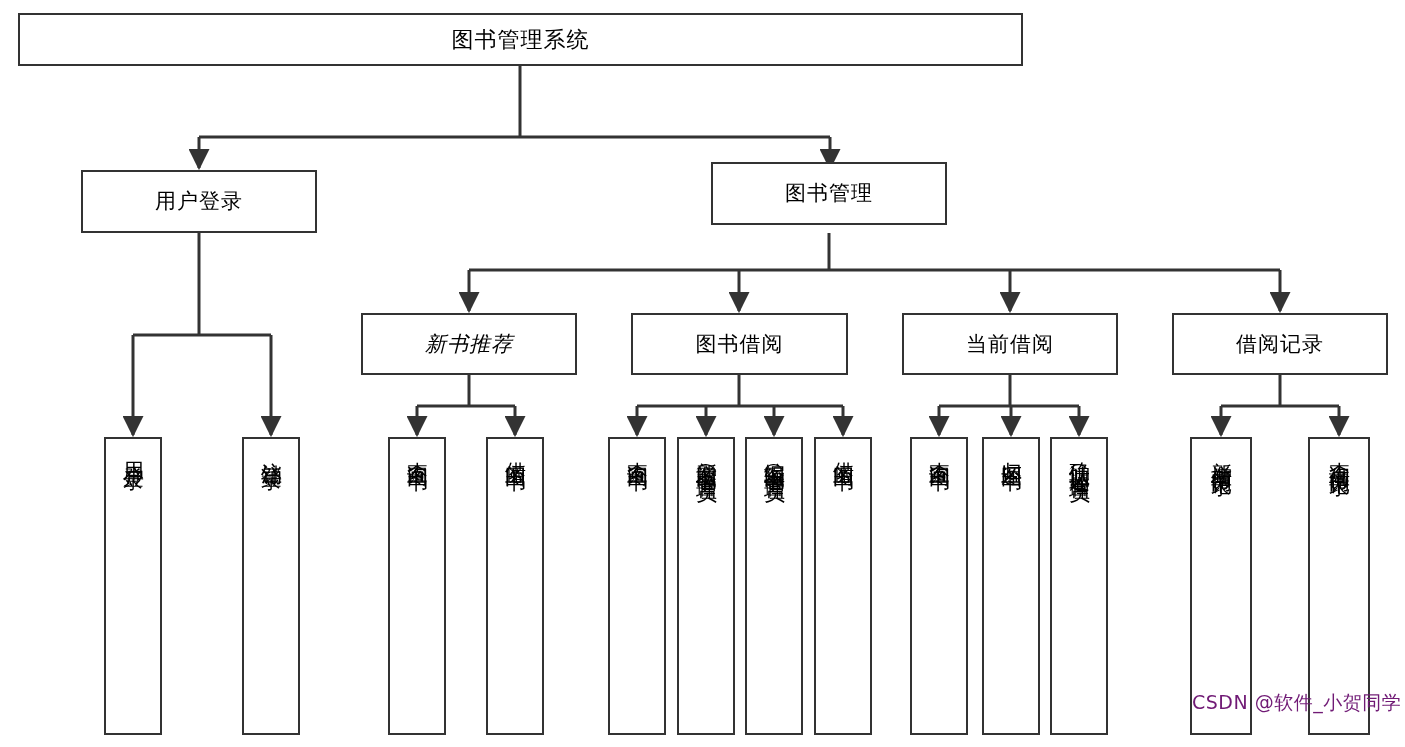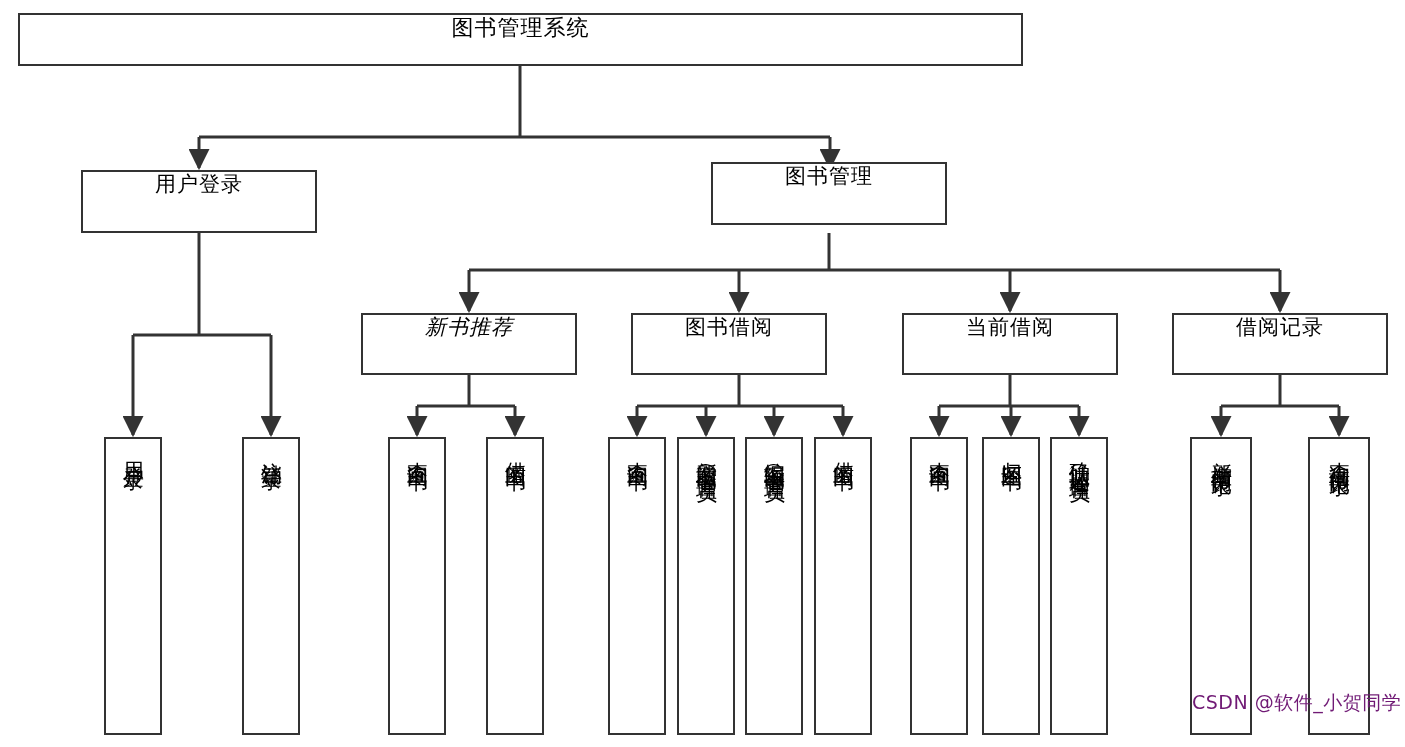--- a/index.html
+++ b/index.html
@@ -26,20 +26,21 @@
     width: 1405px;
     height: 747px;
     pointer-events: none;
   }
   .node {
     position: absolute;
     box-sizing: border-box;
     background: #ffffff;
     border: 2px solid #333333;
     display: flex;
+    align-items: center;
     justify-content: center;
     z-index: 2;
   }
   .node-label {
     color: #000000;
     font-size: 21px;
     line-height: 1.18;
     letter-spacing: 1px;
     white-space: nowrap;
     text-align: center;
@@ -136,21 +137,21 @@
   <div class="node level1" style="left: 81px; top: 170px; width: 236px; height: 63px; border-color: rgb(51, 51, 51); background: rgb(255, 255, 255);">
     <span class="node-label" style="color: rgb(0, 0, 0);">用户登录</span>
   </div>
   <div class="node level1" style="left: 711px; top: 162px; width: 236px; height: 63px; border-color: rgb(51, 51, 51); background: rgb(255, 255, 255);">
     <span class="node-label" style="color: rgb(0, 0, 0);">图书管理</span>
   </div>
 
   <div class="node level2" style="left: 361px; top: 313px; width: 216px; height: 62px; border-color: rgb(51, 51, 51); background: rgb(255, 255, 255); font-style: italic;">
     <span class="node-label" style="color: rgb(0, 0, 0);">新书推荐</span>
   </div>
-  <div class="node level2" style="left: 631px; top: 313px; width: 196px; height: 62px; border-color: rgb(51, 51, 51); background: rgb(255, 255, 255);">
+  <div class="node level2" style="left: 631px; top: 313px; width: 217px; height: 62px; border-color: rgb(51, 51, 51); background: rgb(255, 255, 255);">
     <span class="node-label" style="color: rgb(0, 0, 0);">图书借阅</span>
   </div>
   <div class="node level2" style="left: 902px; top: 313px; width: 216px; height: 62px; border-color: rgb(51, 51, 51); background: rgb(255, 255, 255);">
     <span class="node-label" style="color: rgb(0, 0, 0);">当前借阅</span>
   </div>
   <div class="node level2" style="left: 1172px; top: 313px; width: 216px; height: 62px; border-color: rgb(51, 51, 51); background: rgb(255, 255, 255);">
     <span class="node-label" style="color: rgb(0, 0, 0);">借阅记录</span>
   </div>
 
   <div class="node leaf" style="left: 104px; top: 437px; width: 58px; height: 298px; border-color: rgb(51, 51, 51); background: rgb(255, 255, 255);">

